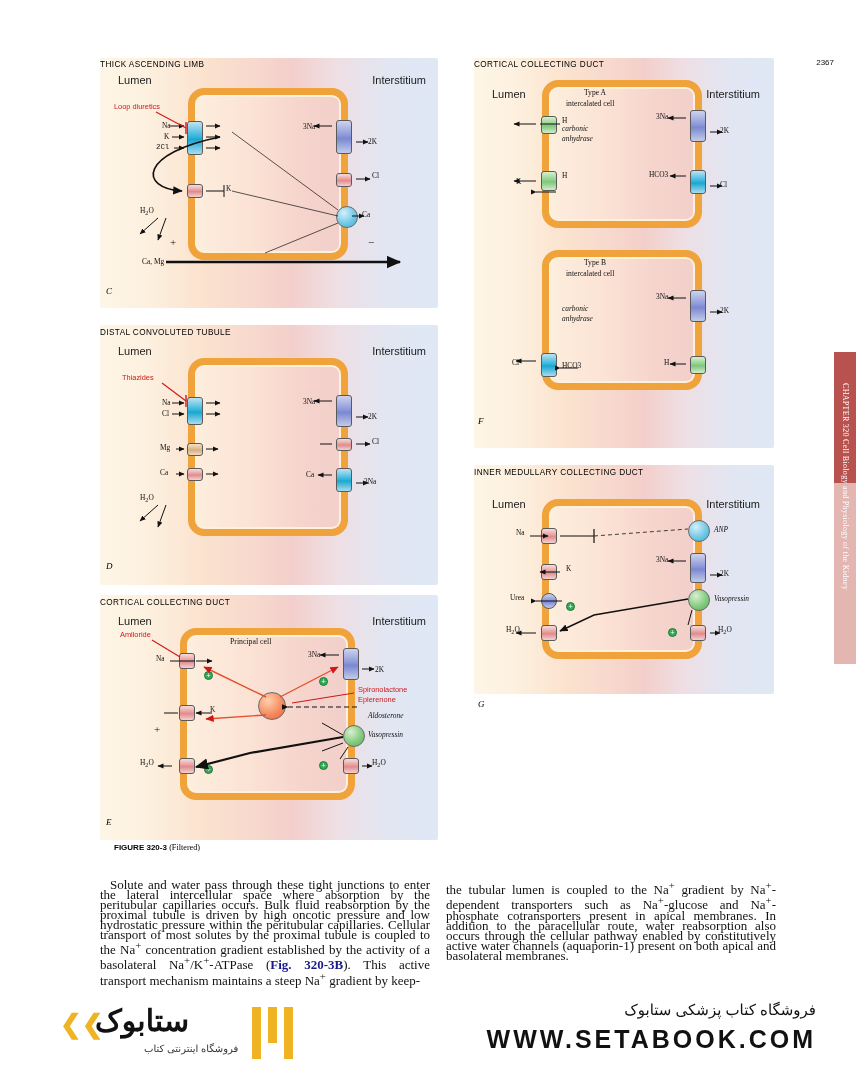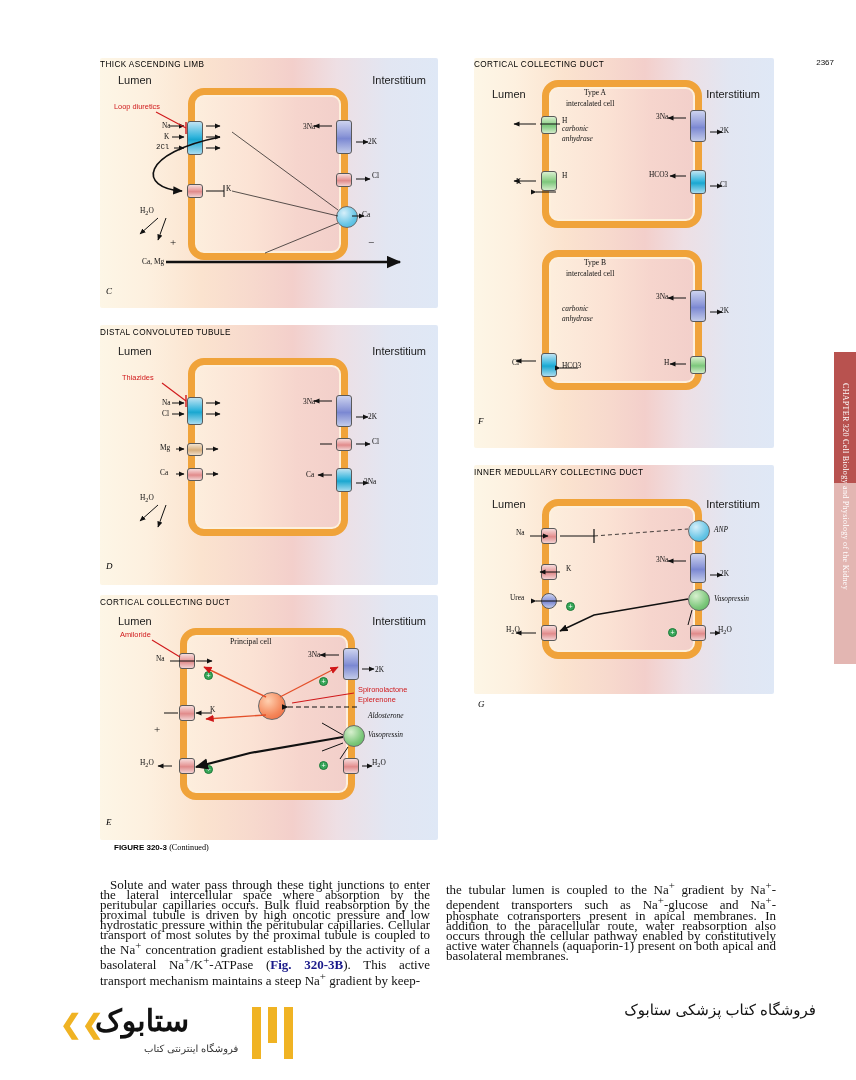--- a/index.html
+++ b/index.html
@@ -478,21 +478,21 @@
       <line x1="236" y1="110" x2="248" y2="110" stroke="#111" stroke-width="1" marker-end="url(#ah)"></line>
       <path d="M214 134 L120 150 L86 166" fill="none" stroke="#111" stroke-width="1.4" marker-end="url(#ah)"></path>
       <line x1="218" y1="145" x2="214" y2="160" stroke="#111" stroke-width="1"></line>
       <line x1="62" y1="168" x2="42" y2="168" stroke="#111" stroke-width="1" marker-end="url(#ah)"></line>
       <line x1="236" y1="168" x2="246" y2="168" stroke="#111" stroke-width="1" marker-end="url(#ah)"></line>
     </svg>
   </div>
 
   <div class="figcap">
     <span style="font-weight:bold; font-family:'Liberation Sans',sans-serif; font-size:8px;">FIGURE 320-3</span>
-    <span>(Continued)</span>
+    <span>(Filtered)</span>
   </div>
 
   <div class="col" style="left:100px; top:880px;">
     <p>
       Solute and water pass through these tight junctions to enter the lateral intercellular space where absorption by the peritubular capillaries occurs. Bulk fluid reabsorption by the proximal tubule is driven by high oncotic pressure and low hydrostatic pressure within the peritubular capillaries. Cellular transport of most solutes by the proximal tubule is coupled to the Na<sup>+</sup> concentration gradient established by the activity of a basolateral Na<sup>+</sup>/K<sup>+</sup>-ATPase (<b>Fig. 320-3B</b>). This active transport mechanism maintains a steep Na<sup>+</sup> gradient by keep-
     </p>
   </div>
 
   <div class="col" style="left:446px; top:880px;">
     <p style="text-indent:0;">
@@ -503,15 +503,16 @@
   <div class="footer">
     <div class="chev">❮❮</div>
     <div class="logoword">ستابوک</div>
     <div class="logosub">فروشگاه اینترنتی کتاب</div>
     <div class="bar">
       <i style="left:0; top:0; width:9px; height:52px;"></i>
       <i style="left:16px; top:0; width:9px; height:36px;"></i>
       <i style="left:32px; top:0; width:9px; height:52px;"></i>
     </div>
     <div class="fa1">فروشگاه کتاب پزشکی ستابوک</div>
+    <div class="site">WWW.SETABOOK.COM</div>
   </div>
 
 </div>
 
 </body></html>

